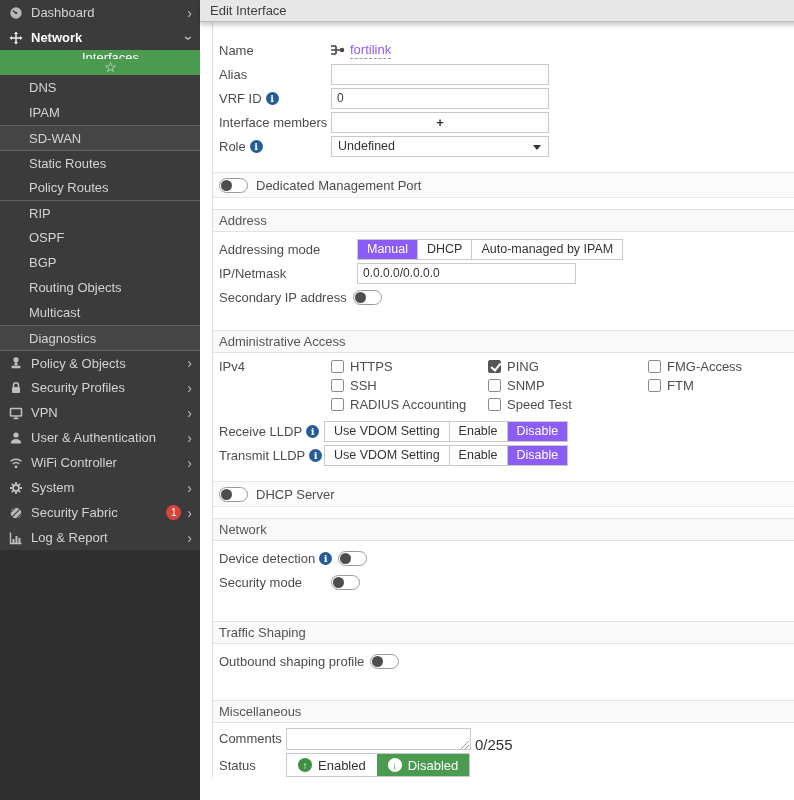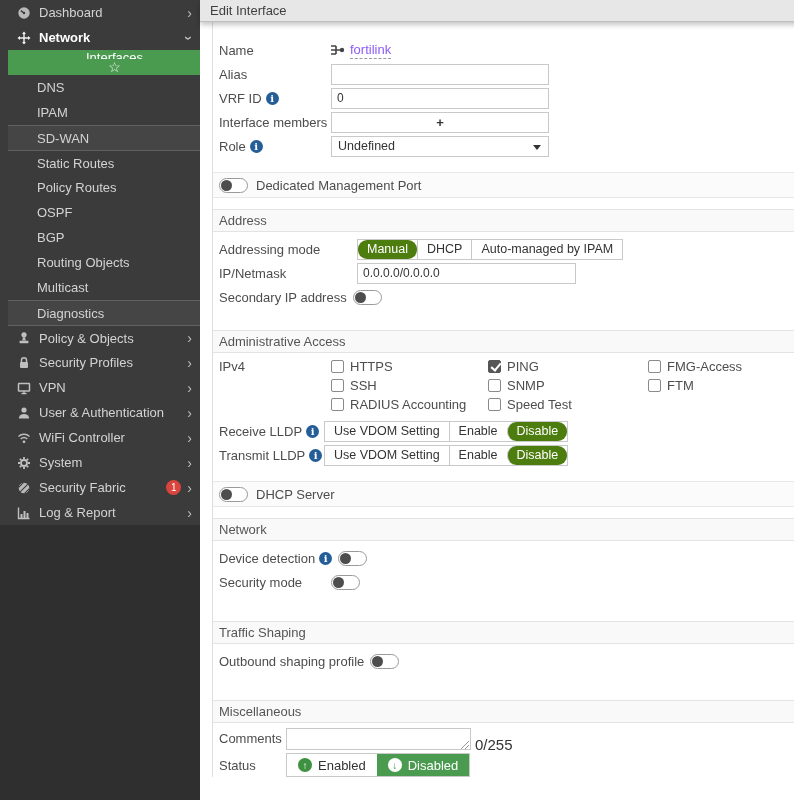--- a/index.html
+++ b/index.html
@@ -1,21 +1,21 @@
 <!DOCTYPE html>
 <html><head>
 <meta charset="utf-8">
 <style>
   * { margin:0; padding:0; box-sizing:border-box; }
   html,body { width:794px; height:800px; background:#fff; font-family:"Liberation Sans", sans-serif; }
   .app { position:relative; width:794px; height:800px; overflow:hidden; }
 
   
   .sidebar { position:absolute; left:0; top:0; width:200px; height:800px; background:#2f2f2f; }
-  .menu { background:#3b3b3b;padding-left:8px; }
+  .menu { background:#3b3b3b; }
   .sitem { height:25px; display:flex; align-items:center; padding:0 8px 0 8px; color:#d3d3d3; font-size:13px; background:#3b3b3b; cursor:pointer; }
   .sitem .micon { width:16px; height:14px; margin-right:7px; flex:none; display:flex; align-items:center; justify-content:center; }
   .sitem .slabel { flex:1; white-space:nowrap; overflow:hidden; }
   .sitem .chev { color:#bdbdbd; font-size:14px; line-height:1; flex:none; }
   .chev.down { transform:rotate(90deg); }
   .sitem.active-parent { color:#fff; font-weight:bold; }
   .sub { padding-left:29px; }
   .sub.selected { background:#4a9b4f; color:#fff;flex-direction:column; }
   .sub.lighter { background:#454545; }
   .sep { border-top:1px solid #616161; }
@@ -47,21 +47,21 @@
 
   .toggle { display:inline-block; width:29px; height:15px; border:1px solid #9a9a9a; border-radius:9px; background:#fff; position:relative; flex:none; cursor:pointer; }
   .toggle::after { content:""; position:absolute; left:1px; top:1px; width:11px; height:11px; border-radius:50%; background:#4d4d4d; }
 
   .band { margin-top:14px; background:#fbfbfb; border-top:1px solid #e8e8e8; border-bottom:1px solid #e8e8e8; height:26px; display:flex; align-items:center; gap:8px; padding-left:6px; font-size:13px; color:#4d4d4d; }
   .secheader { margin-top:11px; background:#f9f9f9; border-top:1px solid #e3e3e3; border-bottom:1px solid #e3e3e3; height:23px; display:flex; align-items:center; padding-left:6px; font-size:13px; color:#555; margin-bottom:5px; }
 
   .seg { display:inline-flex; border:1px solid #c9c9c9; background:#fff; height:21px; }
   .seg .sbtn { display:flex; align-items:center; padding:0 9px; font-size:12.5px; color:#333; background:#fff; border-left:1px solid #c9c9c9; cursor:pointer; white-space:nowrap; }
   .seg .sbtn:first-child { border-left:none; }
-  .seg .sbtn.sel { background:#4d7c0f; color:#fff;border-radius:9px; }
+  .seg .sbtn.sel { background:#8b5cf6; color:#fff; }
 
   .cbgrid { display:grid; grid-template-columns:157px 160px 1fr; row-gap:2px; align-items:start; line-height:17px; }
   .cbitem { display:block; font-size:13px; color:#4d4d4d; cursor:pointer; }
   .cb { display:inline-block; width:13px; height:13px; border:1px solid #8a8a8a; border-radius:2px; background:#fff; vertical-align:-2px; margin-right:6px; position:relative; }
   .cb.checked { background:#565656; border-color:#565656; }
   .cb.checked::after { content:""; position:absolute; left:4px; top:0px; width:4px; height:8px; border:solid #fff; border-width:0 2px 2px 0; transform:rotate(40deg); }
   .cbitem .info { vertical-align:-2px; margin-left:3px; }
 
   .commentwrap { position:relative; display:inline-block; }
   .comments { width:185px; height:22px; border:1px solid #c9c9c9; resize:none; font:12px "Liberation Sans", sans-serif; padding:2px 4px; overflow:hidden; }
@@ -119,20 +119,23 @@
           <span class="slabel">IPAM</span>
         </div>
       <div class="sitem sub lighter sep">
           <span class="slabel">SD-WAN</span>
         </div>
       <div class="sitem sub sep">
           <span class="slabel">Static Routes</span>
         </div>
       <div class="sitem sub">
           <span class="slabel">Policy Routes</span>
+        </div>
+      <div class="sitem sub sep">
+          <span class="slabel">RIP</span>
         </div>
       <div class="sitem sub">
           <span class="slabel">OSPF</span>
         </div>
       <div class="sitem sub">
           <span class="slabel">BGP</span>
         </div>
       <div class="sitem sub">
           <span class="slabel">Routing Objects</span>
         </div>

